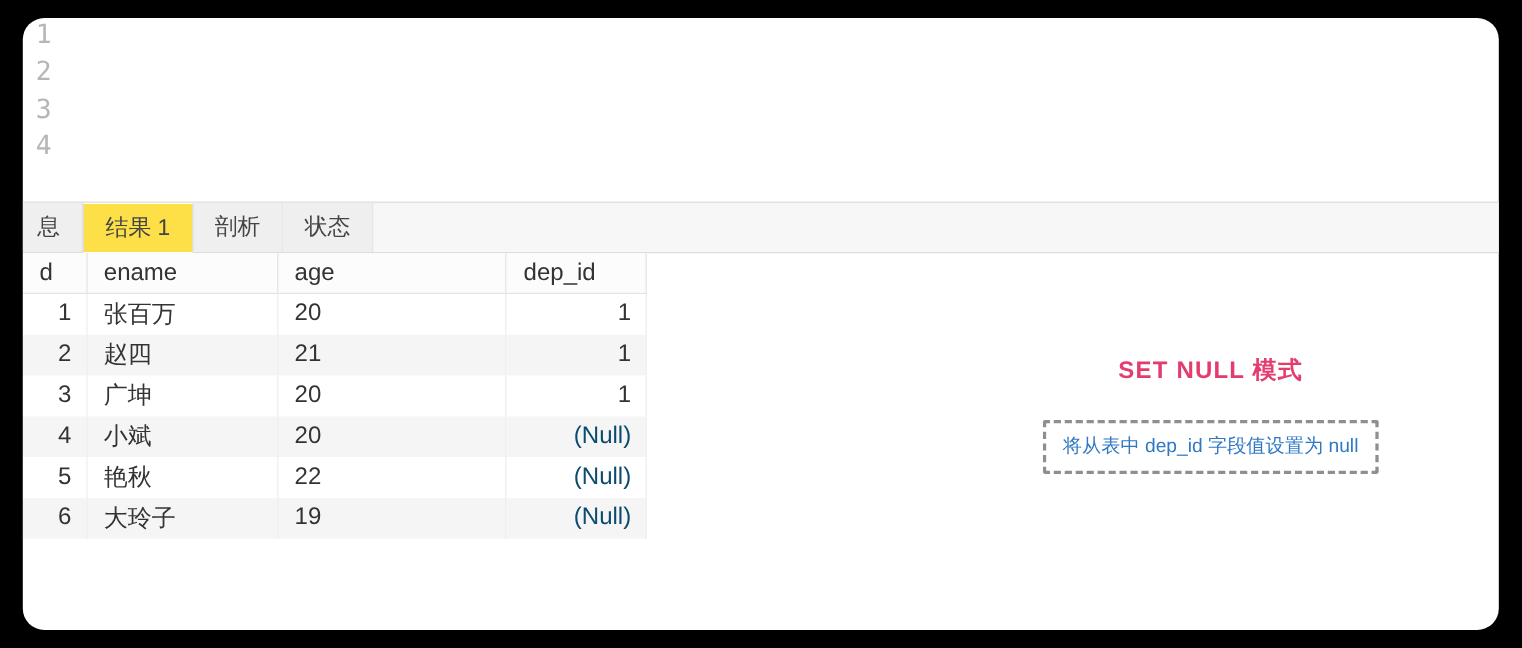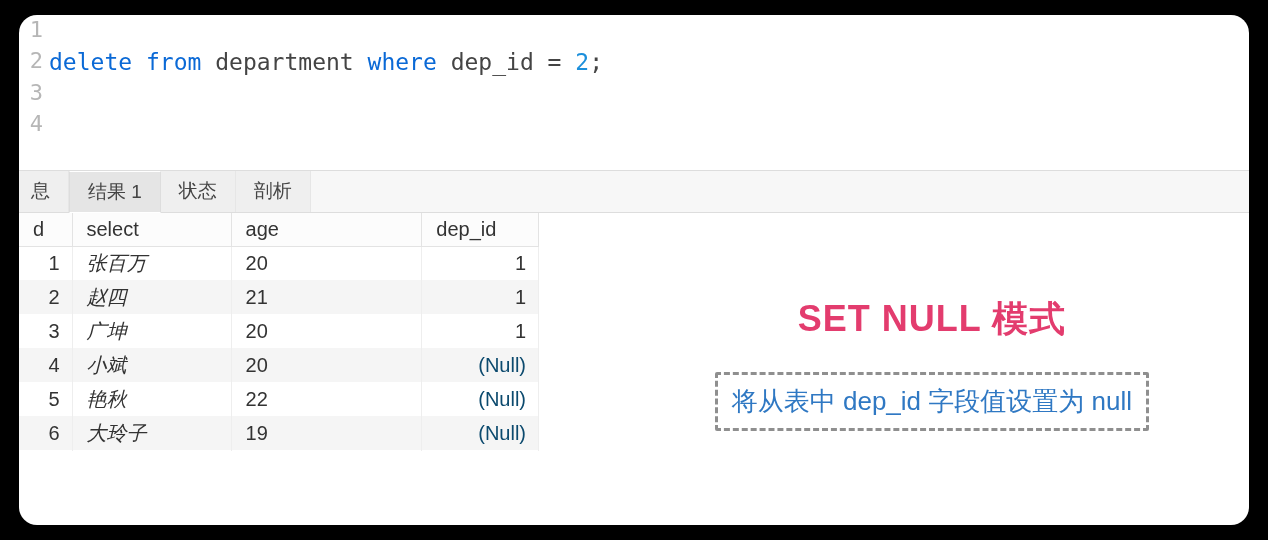--- a/index.html
+++ b/index.html
@@ -62,21 +62,21 @@
       font-size: 19px;
       color: #444;
       border-right: 1px solid #e6e6e6;
       background: #efefef;
       cursor: pointer;
     }
     .tab:first-child {
       padding-left: 12px;
     }
     .tab.active {
-      background: #e5e5e5;
+      background: #fde047;
       border-top: 1px solid #fff;
       border-bottom: 1px solid #fff;
       margin-bottom: -1px;
       position: relative;
       border-left: 1px solid #ddd;
       border-right: 1px solid #ddd;
     }
 
     .table-wrap {
       position: relative;
@@ -101,90 +101,89 @@
       border-right: 1px solid #eee;
       border-bottom: 1px solid transparent;
     }
     table.results tr:nth-child(even) td {
       background: #f5f5f5;
     }
     table.results tr:nth-child(odd) td {
       background: #fff;
     }
     .col-id { width: 50px; text-align: right; padding-right: 8px; }
-    .col-ename { width: 150px; font-style: italic; }
+    .col-ename { width: 150px; }
     .col-age { width: 180px; text-align: left; padding-right: 28px; }
     .col-dep { width: 110px; text-align: right; padding-right: 14px; }
     .null-val { color: #0c4a6e; margin-left: 12px; }
 
     th.col-id-h { width: 50px; text-align: right; padding-right: 6px; }
     th.col-ename-h { width: 150px; }
     th.col-age-h { width: 180px; text-align: left; padding-left: 14px; }
     th.col-dep-h { width: 110px; text-align: right; padding-right: 14px; }
 
     .annotations {
       position: absolute;
       right: 100px;
       top: 280px;
       display: flex;
       flex-direction: column;
       align-items: center;
       gap: 28px;
     }
     .callout-title {
       color: #e33c6e;
-      font-size: 36px;
+      font-size: 20px;
       font-weight: 600;
       letter-spacing: 1px;
     }
     .callout-note {
       border: 3px dashed #8f8f8f;
       padding: 9px 14px;
       color: #2f78c3;
-      font-size: 26px;
+      font-size: 16px;
       border-radius: 2px;
       background: #fff;
     }
   </style>
 </head>
 <body>
 
 <div class="panel">
 
   <div class="code-area" id="code-area">
       <div class="code-line">
         <div class="gutter">1</div>
         <div class="code"></div>
       </div>
       <div class="code-line">
         <div class="gutter">2</div>
-        <div class="code"><span class="kw">delete</span> <span class="kw">from</span> <span class="ident">department</span> <span class="kw">where</span> <span class="ident">dep_id</span> <span class="op">= </span><span class="num">2</span><span class="semi">;</span></div>
       </div>
       <div class="code-line">
         <div class="gutter">3</div>
       </div>
       <div class="code-line">
         <div class="gutter">4</div>
         <div class="code"></div>
       </div>
     </div>
 
   <div class="tabs" id="tabs">
       <div class="tab">息</div>
       <div class="tab active">结果 1</div>
+      <div class="tab">剖析</div>
       <div class="tab">状态</div>
-      <div class="tab">剖析</div>
     </div>
 
   <div class="table-wrap">
     <table class="results">
       <thead>
         <tr>
           <th class="col-id-h">d</th>
-          <th class="col-ename-h">select</th>
+          <th class="col-ename-h">ename</th>
           <th class="col-age-h">age</th>
           <th class="col-dep-h">dep_id</th>
         </tr>
       </thead>
       <tbody id="tbody">
           <tr>
             <td class="col-id">1</td>
             <td class="col-ename">张百万</td>
             <td class="col-age">20</td>
             <td class="col-dep">1</td>

